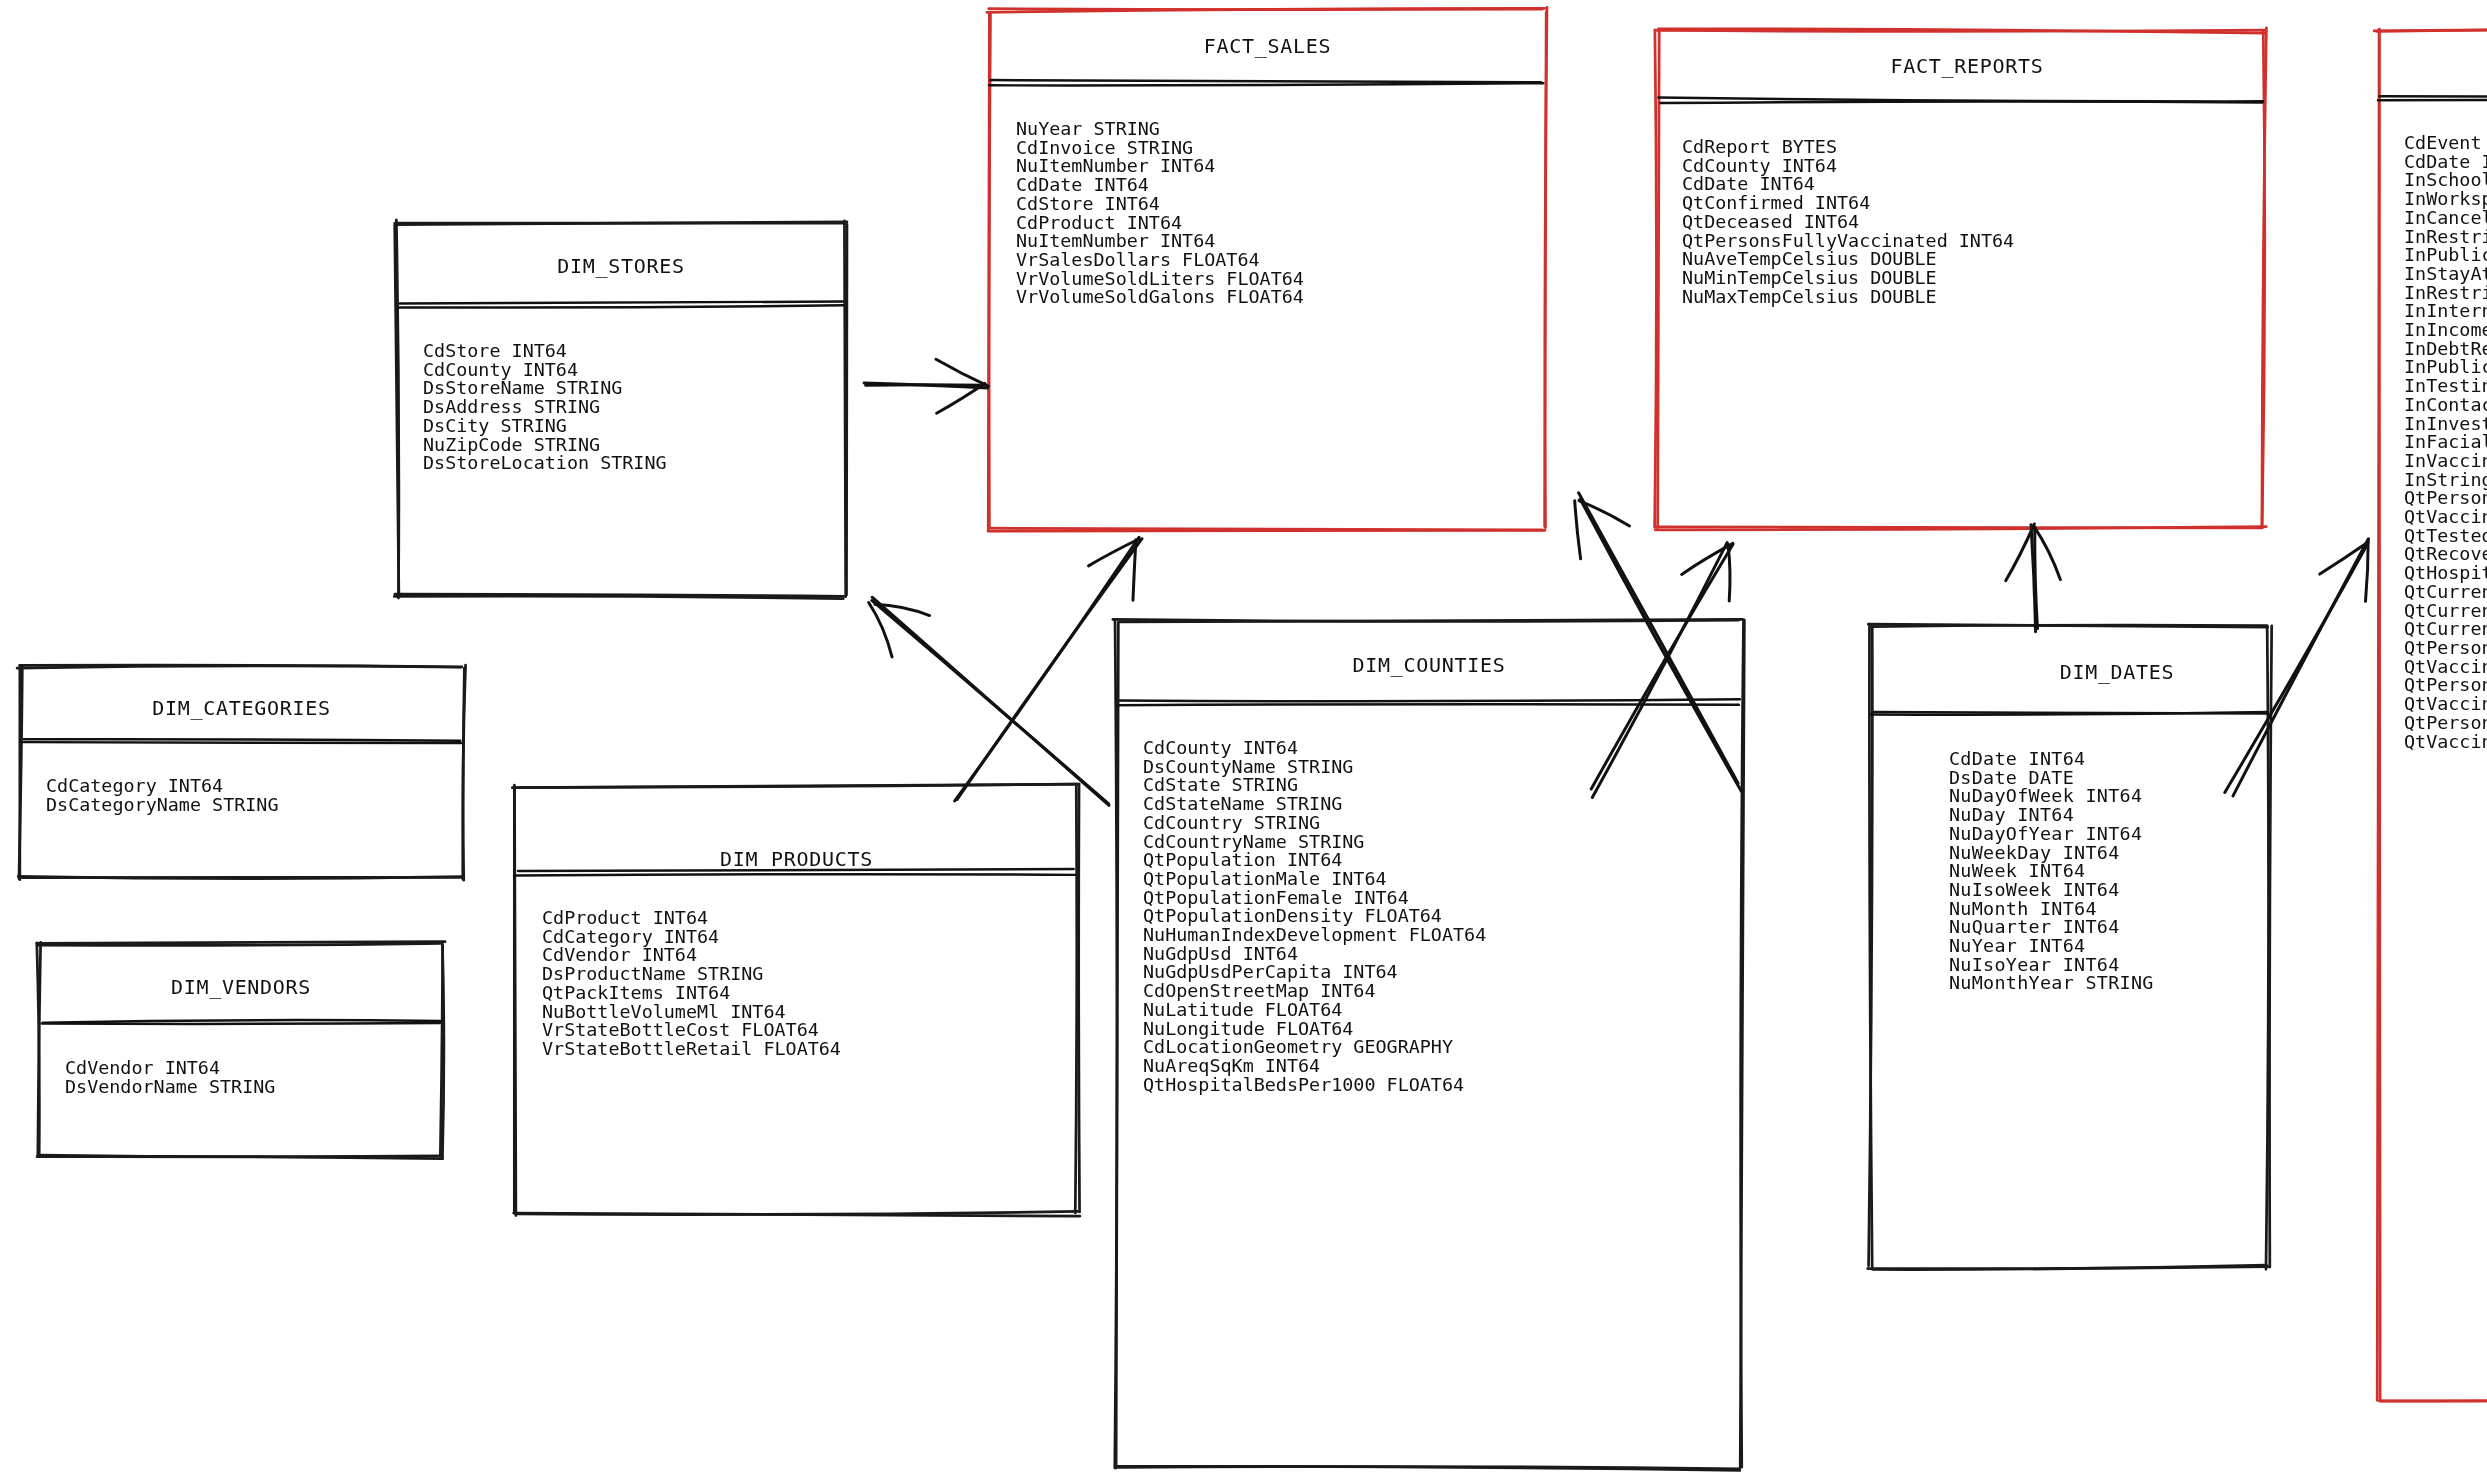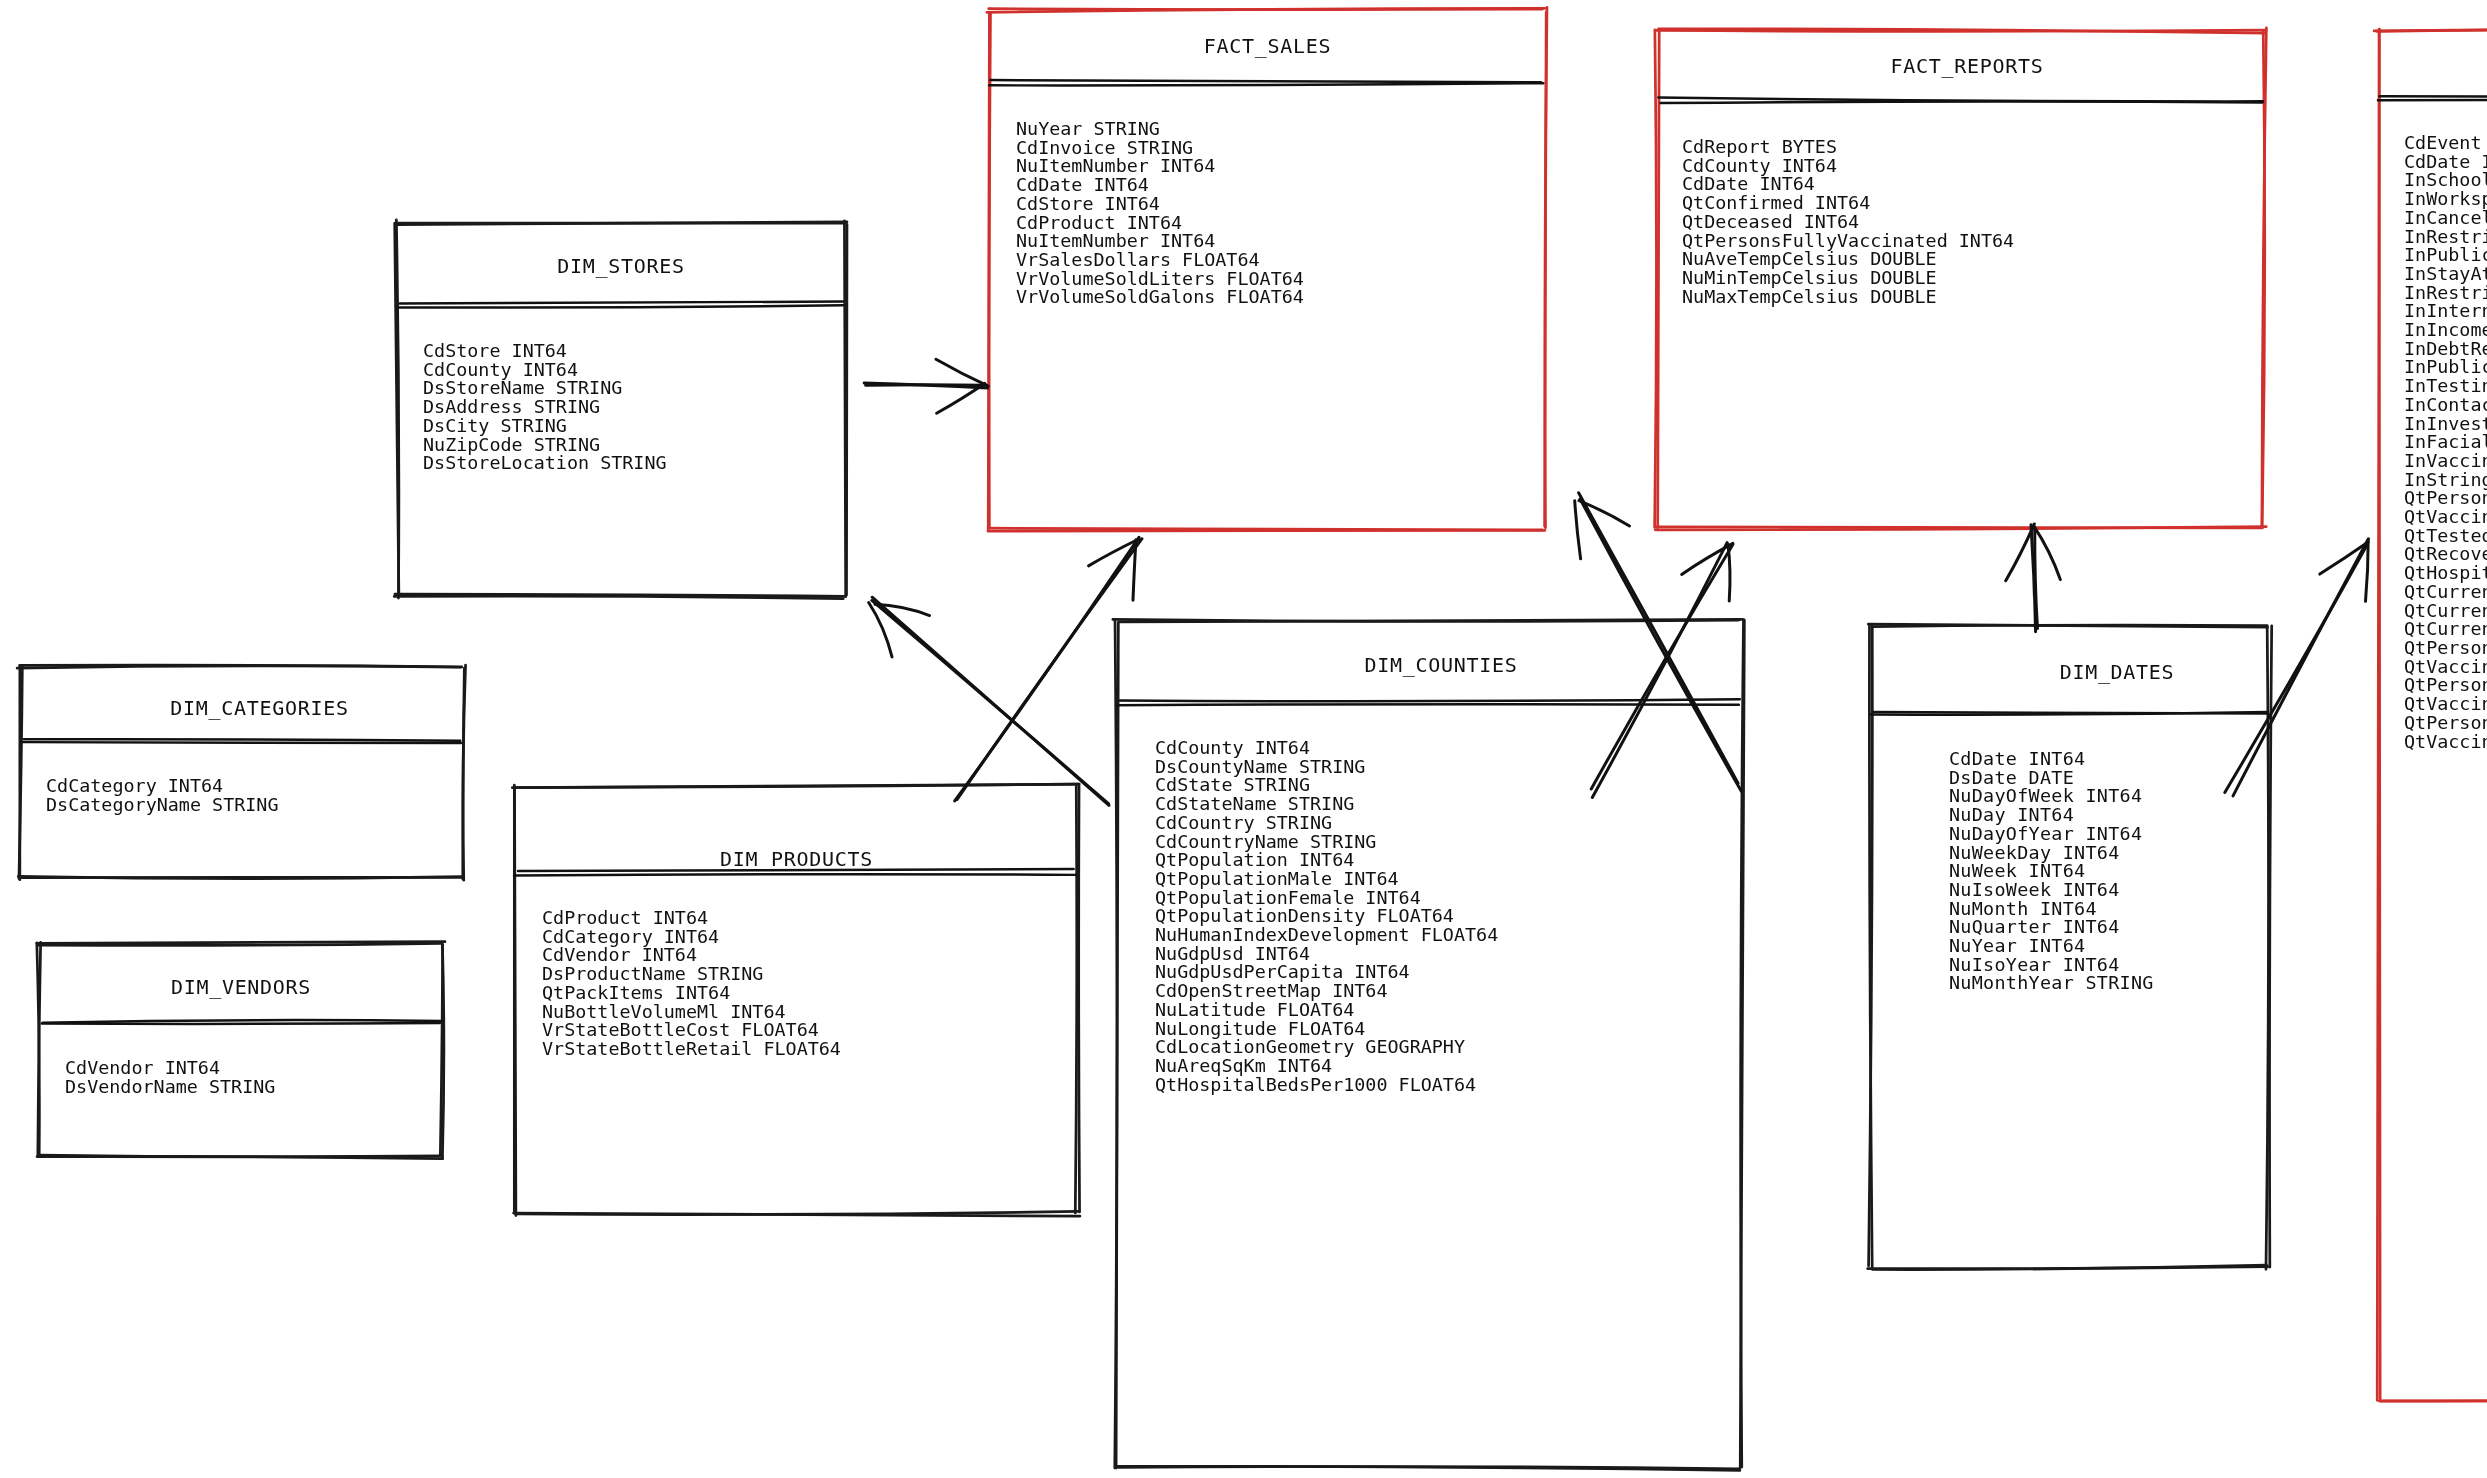--- a/index.html
+++ b/index.html
@@ -252,21 +252,21 @@
           <div class="field">CdStore INT64</div>
           <div class="field">CdCounty INT64</div>
           <div class="field">DsStoreName STRING</div>
           <div class="field">DsAddress STRING</div>
           <div class="field">DsCity STRING</div>
           <div class="field">NuZipCode STRING</div>
           <div class="field">DsStoreLocation STRING</div>
         </div>
       </div>
       <div class="entity" data-key="dim_categories" style="left: 20px; top: 667px; width: 443px; height: 211px;">
-        <div class="entity-title" style="top: 29px; margin-left: 18px;">DIM_CATEGORIES</div>
+        <div class="entity-title" style="top: 29px;">DIM_CATEGORIES</div>
         <div class="field-list" style="top: 110px;">
           <div class="field">CdCategory INT64</div>
           <div class="field">DsCategoryName STRING</div>
         </div>
       </div>
       <div class="entity" data-key="dim_vendors" style="left: 39px; top: 944px; width: 404px; height: 213px;">
         <div class="entity-title" style="top: 31px;">DIM_VENDORS</div>
         <div class="field-list" style="top: 115px;">
           <div class="field">CdVendor INT64</div>
           <div class="field">DsVendorName STRING</div>
@@ -278,21 +278,21 @@
           <div class="field">CdProduct INT64</div>
           <div class="field">CdCategory INT64</div>
           <div class="field">CdVendor INT64</div>
           <div class="field">DsProductName STRING</div>
           <div class="field">QtPackItems INT64</div>
           <div class="field">NuBottleVolumeMl INT64</div>
           <div class="field">VrStateBottleCost FLOAT64</div>
           <div class="field">VrStateBottleRetail FLOAT64</div>
         </div>
       </div>
-      <div class="entity" data-key="dim_counties" style="left: 1117px; top: 622px; width: 624px; height: 846px; margin-left: 12px;">
+      <div class="entity" data-key="dim_counties" style="left: 1117px; top: 622px; width: 624px; height: 846px;">
         <div class="entity-title" style="top: 31px;">DIM_COUNTIES</div>
         <div class="field-list" style="top: 117px;">
           <div class="field">CdCounty INT64</div>
           <div class="field">DsCountyName STRING</div>
           <div class="field">CdState STRING</div>
           <div class="field">CdStateName STRING</div>
           <div class="field">CdCountry STRING</div>
           <div class="field">CdCountryName STRING</div>
           <div class="field">QtPopulation INT64</div>
           <div class="field">QtPopulationMale INT64</div>

